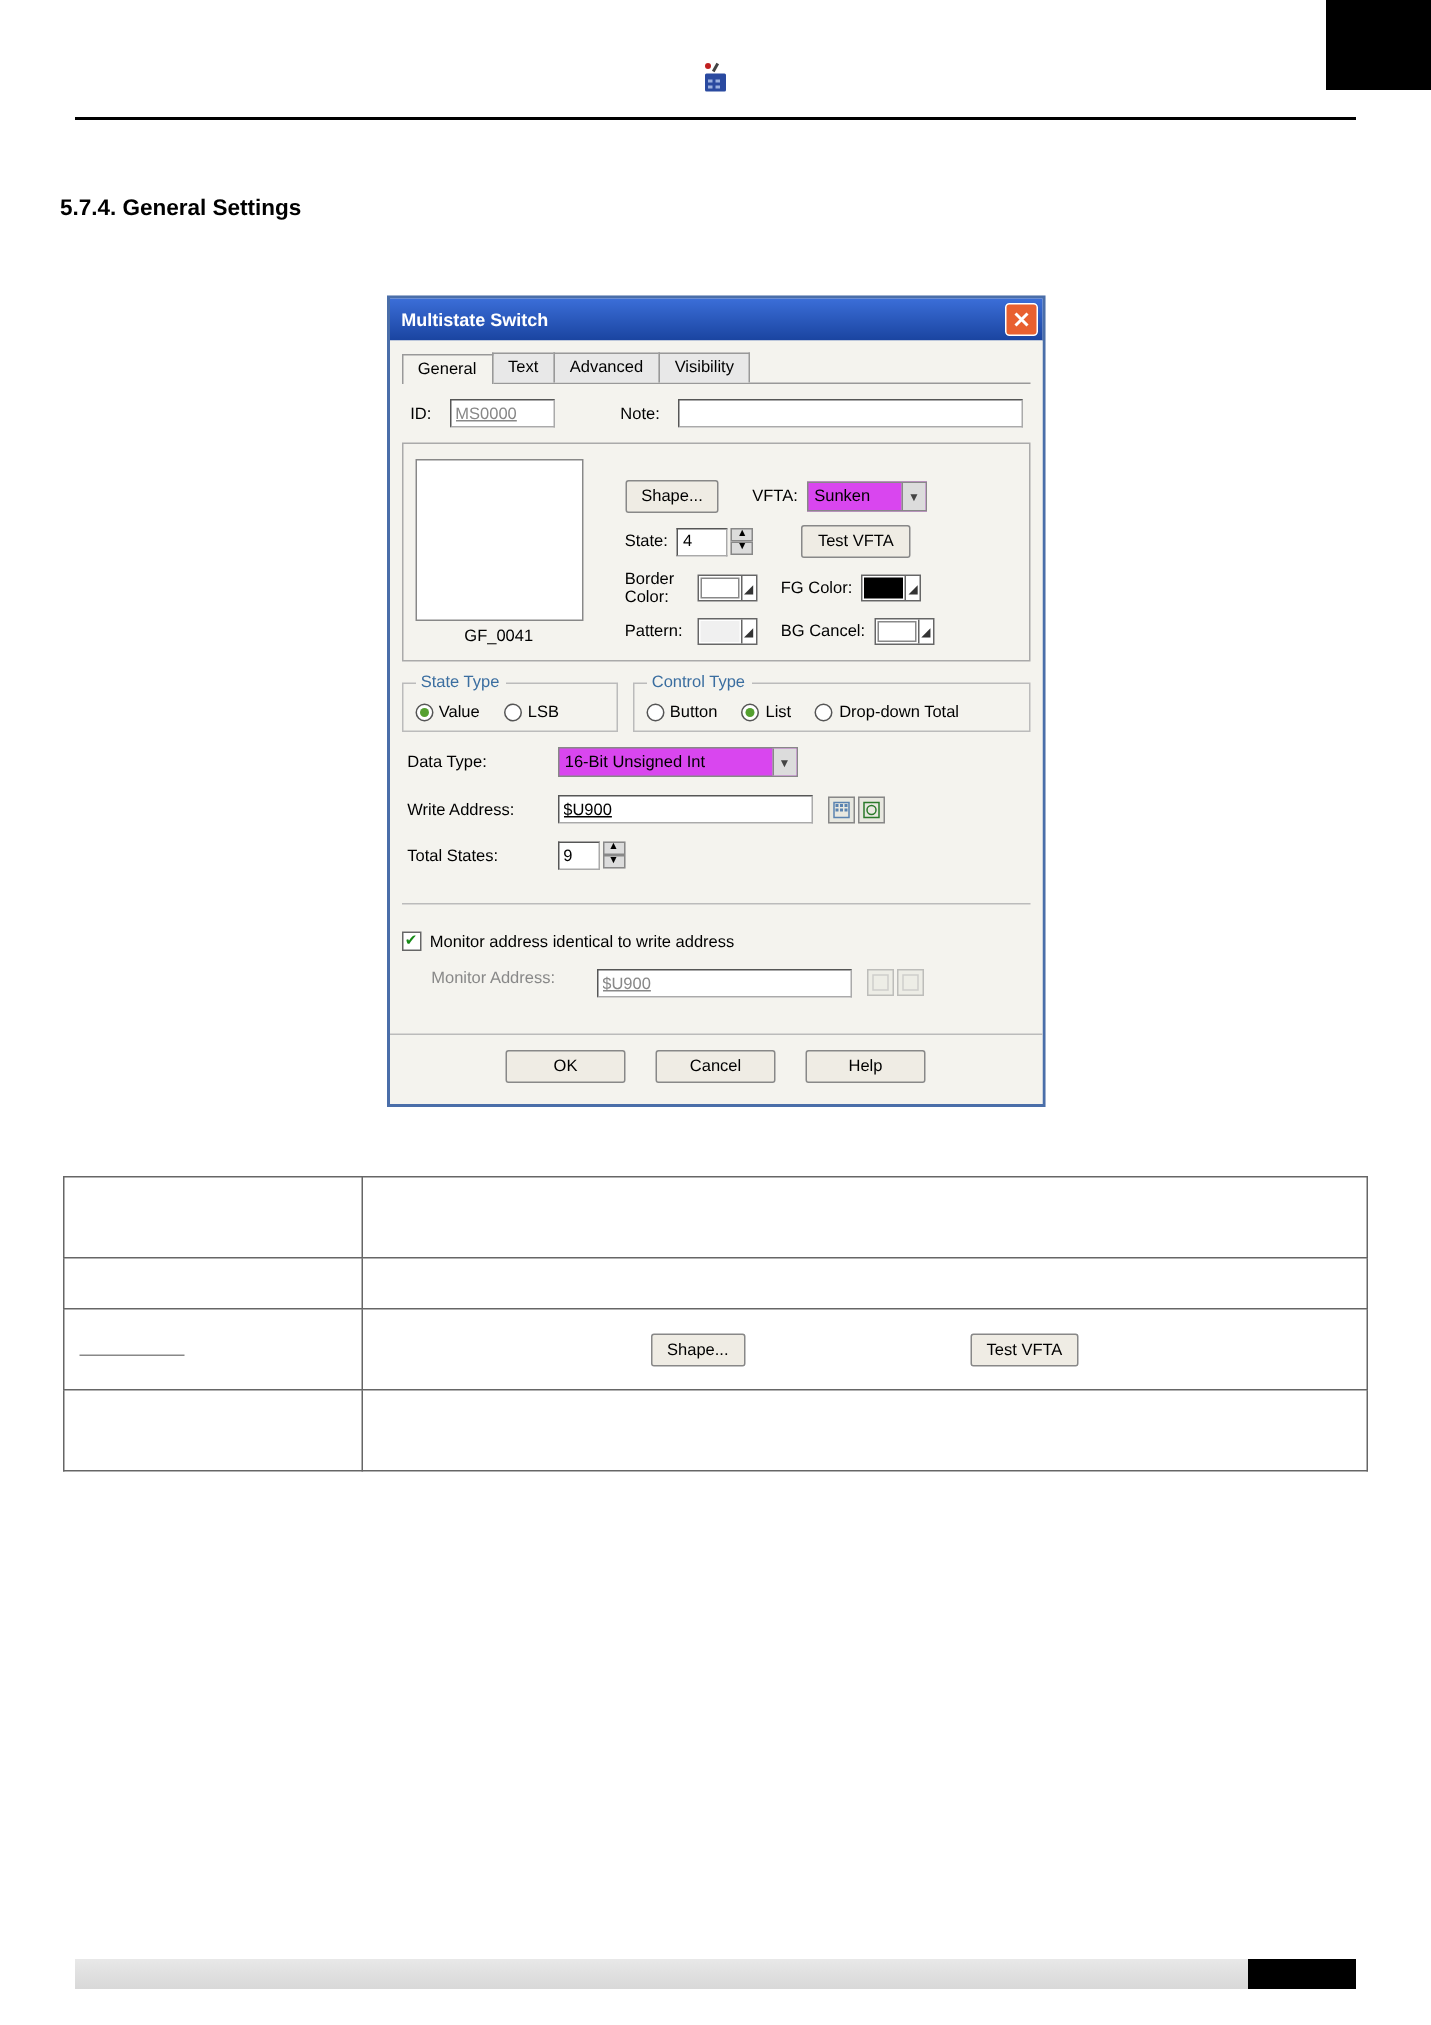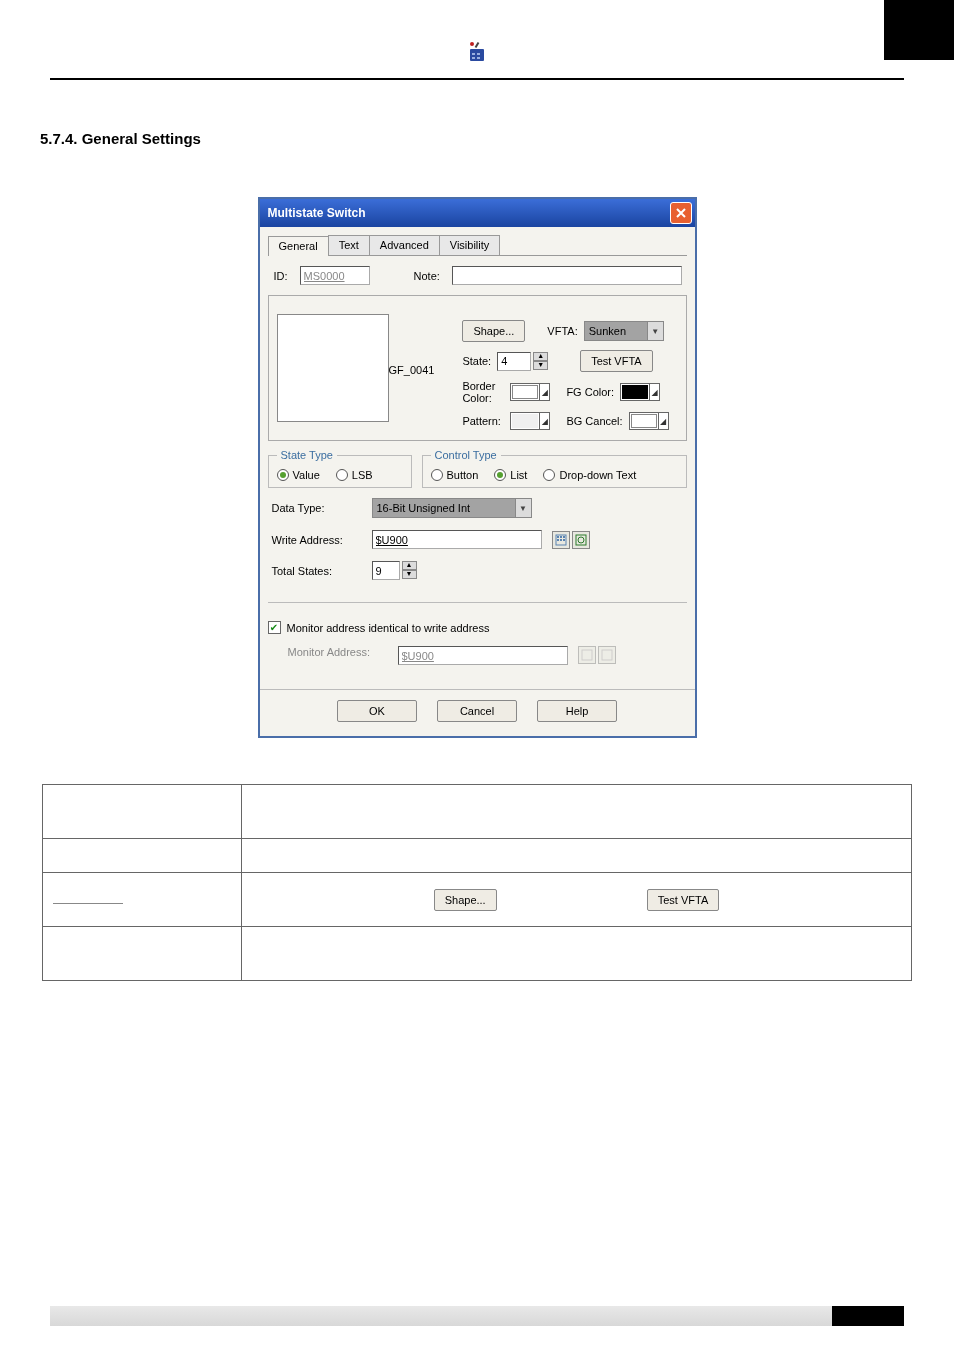--- a/index.html
+++ b/index.html
@@ -115,21 +115,21 @@
   #id-val { width: 70px; }
   #note-val { width: 230px; }
 
   .main-box {
     border: 1px solid #aaa;
     padding: 10px 8px 10px 8px;
     margin: 4px 0 8px 0;
     position: relative;
   }
   .preview-block { display: flex; gap: 28px; }
-  .preview-left { display:flex; flex-direction:row; align-items:center; }
+  .preview-left { display:flex; flex-direction:column; align-items:center; }
   .preview-square {
     width: 112px;
     height: 108px;
     border: 1px solid #888;
     background: #fff;
   }
   .preview-caption { font-size: 11px; margin-top: 4px; }
   .props-col { flex:1; display:flex; flex-direction:column; gap:8px; padding-top:14px; }
   .prow { display:flex; align-items:center; gap:6px; font-size:11px; }
   .btn {
@@ -138,21 +138,21 @@
     font-size: 11px;
     height: 22px;
     padding: 0 10px;
     border-radius: 2px;
   }
   .state-spin { display:flex; }
   .spin-input { width:34px; border:1px inset #aaa; height:19px; font-size:11px; padding:1px 3px; background:#fff;}
   .spin-btns { display:flex; flex-direction:column; margin-left:2px;}
   .spin-btn { width:15px; height:9px; border:1px solid #888; background:#dcdcdc; font-size:7px; line-height:6px; text-align:center;}
   .combo {
-    display:flex; border:1px solid #888; height:20px; background:#a3a3a3; align-items:center;
+    display:flex; border:1px solid #888; height:20px; background:#d946ef; align-items:center;
   }
   .combo-text { flex:1; padding:0 4px; font-size:11px; }
   .combo-arrow { width:16px; height:100%; background:#dcdcdc; border-left:1px solid #888; display:flex; align-items:center; justify-content:center; color:#444; font-size:8px;}
   .color-sw { width:40px; height:18px; border:1px solid #666; background:#fff; display:flex; }
   .color-sw-inner { flex:1; }
   .color-sw-drop { width:10px; border-left:1px solid #666; display:flex; align-items:center; justify-content:center; font-size:8px; color:#333;}
 
   .group-row { display:flex; gap:10px; margin:6px 0 8px 0;}
   fieldset {
     border:1px solid #bbb;
@@ -352,21 +352,21 @@
           <div class="radio">
             <span class="radio-dot"></span>
             <span>Button</span>
           </div>
           <div class="radio">
             <span class="radio-dot filled"></span>
             <span>List</span>
           </div>
           <div class="radio">
             <span class="radio-dot"></span>
-            <span>Drop-down Text</span>
+            <span>Drop-down Total</span>
           </div>
         </div>
       </fieldset>
     </div>
 
     <div class="data-rows">
       <div class="data-row">
         <span class="data-label">Data Type:</span>
         <div id="datatype-combo" class="combo">
           <span class="combo-text">16-Bit Unsigned Int</span>

